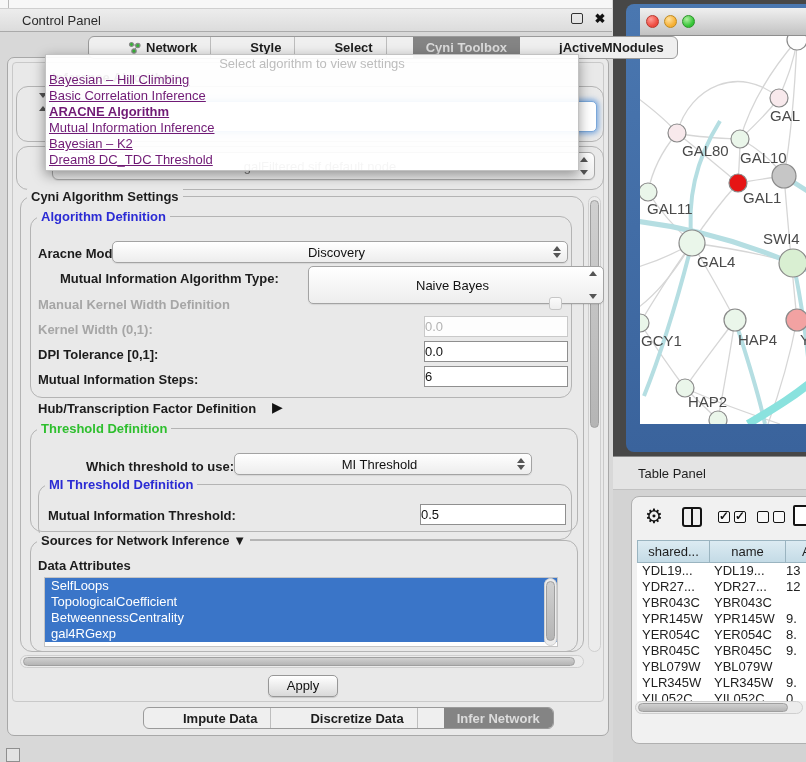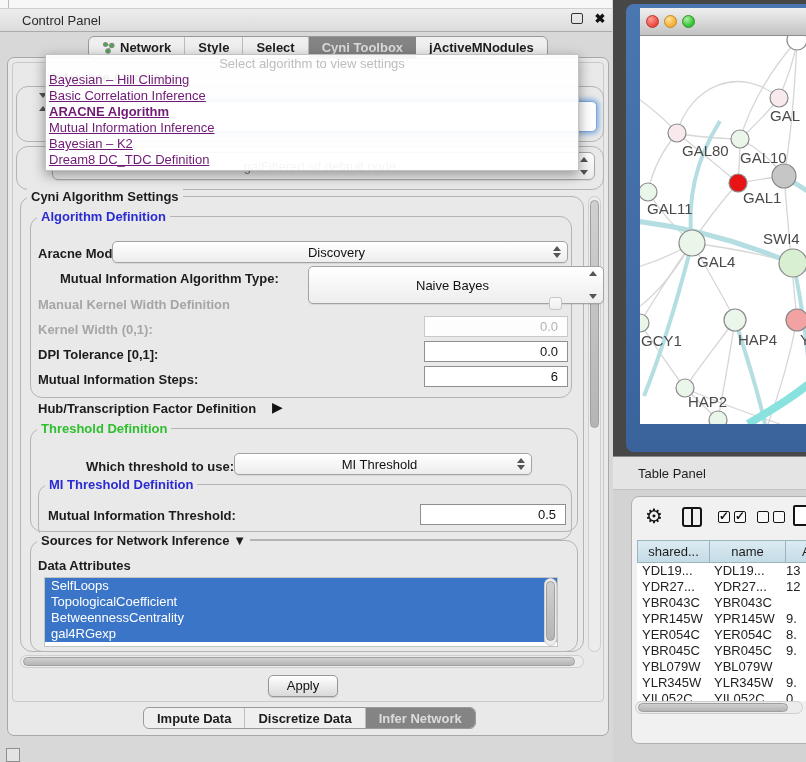--- a/index.html
+++ b/index.html
@@ -11,21 +11,21 @@
   
   .top-strip { left:0; top:0; width:612px; height:8px; background:#f7f7f7; }
   .top-strip-line { left:8px; top:0; width:1px; height:8px; background:#b9b9b9; }
   .cp-titlebar { left:0; top:8px; width:612px; height:24px; background:linear-gradient(#ededed,#dcdcdc); border-top:1px solid #cfcfcf; border-bottom:1px solid #aaa; }
   .cp-title { left:22px; top:0; line-height:23px; color:#2a2a2a; }
   .float-btn { left:571px; top:13px; width:12px; height:11px; border:1.5px solid #333; border-radius:2px; background:transparent; }
   .close-btn { left:591px; top:8px; width:18px; height:20px; font-weight:bold; font-size:13px; color:#111; text-align:center; line-height:22px; }
 
   
   .tabbar { left:88px; top:36px; height:23px; display:inline-flex; align-items:stretch; border:1px solid #9a9a9a; border-radius:6px; background:#efefef; overflow:hidden; z-index:3; }
-  .tab { display:flex; align-items:center; gap:5px; padding:0 13px; color:#1d1d1d; font-weight:600; border-right:1px solid #bdbdbd; }
+  .tab { display:flex; align-items:center; gap:5px; padding:0 13px; color:#1d1d1d; font-weight:600; border-right:1px solid #bdbdbd;margin-left:26px; }
   .tab:last-child { border-right:none; }
   .tab.selected { background:#848484; color:#dcdcdc; border-right:none; }
   .tabbar2 { left:143px; top:707px; height:22px; display:inline-flex; align-items:stretch; border:1px solid #9a9a9a; border-radius:6px; background:#efefef; overflow:hidden; z-index:3; }
 
   
   .panel-outer { left:7px; top:57px; width:602px; height:679px; background:#e9e9e9; border:1px solid #a8a8a8; border-radius:7px; }
   .panel-inner { left:12px; top:62px; width:592px; height:640px; border:1px solid #c9c9c9; border-radius:4px; }
 
   
   .gbox { border:1px solid #b4b4b4; border-radius:12px; }
@@ -36,21 +36,21 @@
 
   .lbl { position:absolute; font-weight:bold; color:#1c1c1c; white-space:nowrap; }
   .lbl.dis { color:#a6a6a6; }
 
   .combo { position:absolute; display:flex; align-items:center; border:1px solid #a3a3a3; border-radius:5px; background:linear-gradient(#ffffff,#ededed); box-shadow:0 1px 1px rgba(0,0,0,.08); }
   .combo .ctext { flex:1; padding-left:11px; color:#111; white-space:nowrap; overflow:hidden;text-align:center; }
   .stepper { width:18px; height:100%; position:relative; }
   .stepper::before { content:""; position:absolute; right:6px; top:4px; border-left:4px solid transparent; border-right:4px solid transparent; border-bottom:5px solid #555; }
   .stepper::after { content:""; position:absolute; right:6px; bottom:4px; border-left:4px solid transparent; border-right:4px solid transparent; border-top:5px solid #555; }
 
-  .field { position:absolute; background:#fff; border:1px solid #8f8f8f; text-align:right; padding-right:9px; color:#111; }
+  .field { position:absolute; background:#fff; border:1px solid #8f8f8f; text-align:left; padding-right:15px; color:#111; }
   .field.dis { border-color:#c9c9c9; color:#b3b3b3; background:#fdfdfd; }
 
   .checkbox-dis { position:absolute; width:13px; height:13px; border:1px solid #c6c6c6; border-radius:3px; background:linear-gradient(#fbfbfb,#eee); }
 
   
   .sb-track-v { position:absolute; background:#ececec; border:1px solid #cfcfcf; border-radius:7px; }
   .sb-track-h { position:absolute; background:#ececec; border:1px solid #cfcfcf; border-radius:7px; }
   .sb-thumb { position:absolute; background:linear-gradient(#d0d0d0,#b5b5b5); border:1px solid #9f9f9f; border-radius:6px; }
 
   
@@ -156,21 +156,21 @@
     <span class="stepper"></span>
   </div>
 
   <div class="abs popup">
     <div class="popup-hint">Select algorithm to view settings</div>
     <div class="popup-item" style="top:17px;">Bayesian – Hill Climbing</div>
     <div class="popup-item" style="top:33px;">Basic Correlation Inference</div>
     <div class="popup-item bold" style="top:49px;">ARACNE Algorithm</div>
     <div class="popup-item" style="top:65px;">Mutual Information Inference</div>
     <div class="popup-item" style="top:81px;">Bayesian – K2</div>
-    <div class="popup-item" style="top:97px;">Dream8 DC_TDC Definition</div>
+    <div class="popup-item" style="top:97px;">Dream8 DC_TDC Threshold</div>
   </div>
 
   <div class="abs gbox" style="left:20px; top:196px; width:564px; height:456px; z-index:2;">
     <span class="legend plain">Cyni Algorithm Settings</span>
   </div>
 
   <div class="abs sb-track-v" style="left:588px; top:196px; width:13px; height:456px; z-index:2;">
     <div class="sb-thumb" style="left:1px; top:3px; width:9px; height:228px;"></div>
   </div>
 

